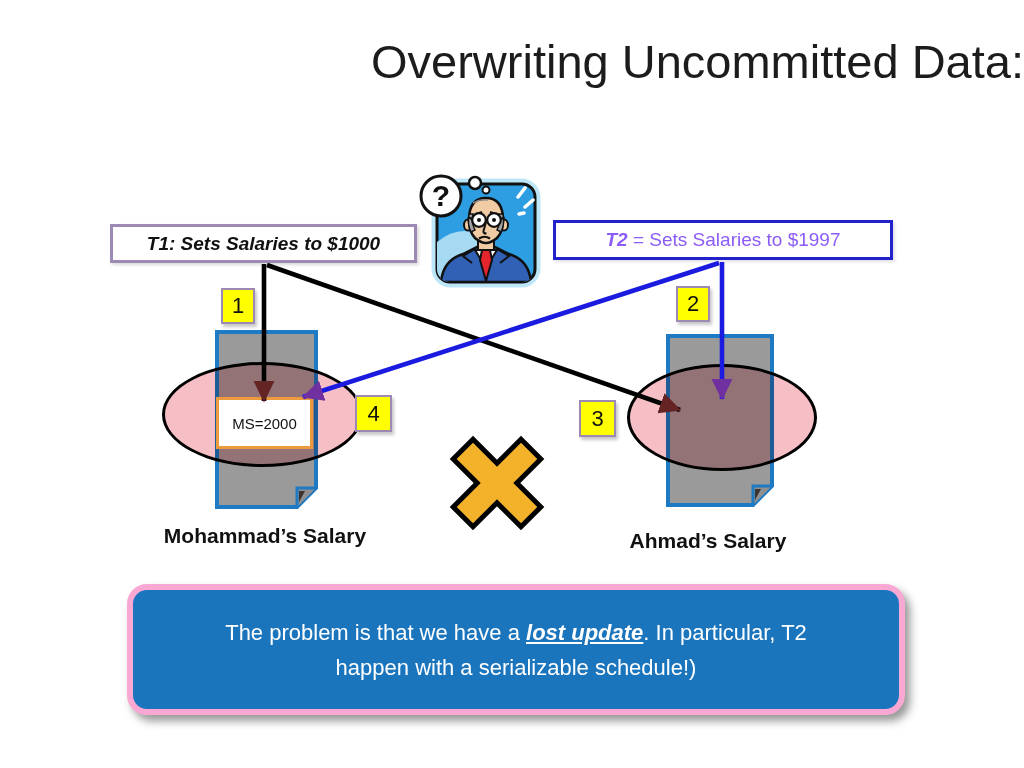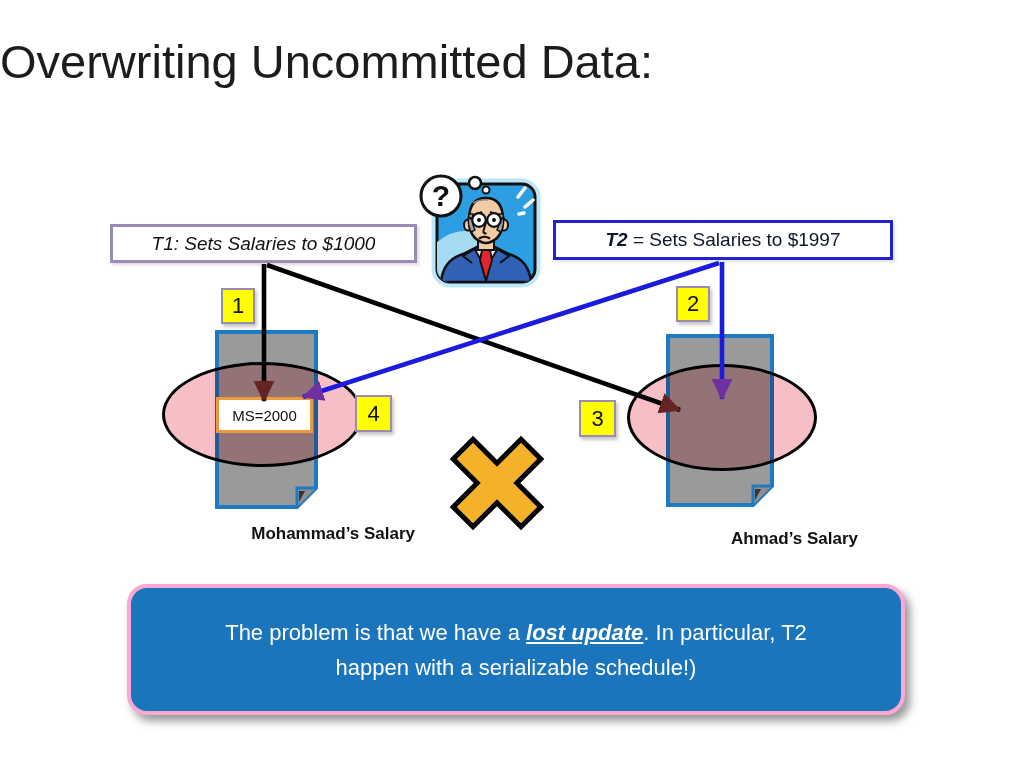--- a/index.html
+++ b/index.html
@@ -3,37 +3,37 @@
 <meta charset="utf-8">
 <style>
   html,body{margin:0;padding:0;background:#e8e8e8;}
   #slide{
     position:relative;width:1024px;height:768px;background:#ffffff;
     overflow:hidden;font-family:"Liberation Sans",sans-serif;
   }
   .abs{position:absolute;}
   
   #title{
-    left:0;top:30px;width:1024px;text-align:left;color:#1c1c1c;
+    left:0;top:30px;width:1024px;text-align:right;color:#1c1c1c;
     font-size:47px;line-height:63px;font-weight:400;letter-spacing:0px;
   }
   
   .txbox{
     background:#ffffff;display:flex;align-items:center;justify-content:center;
     box-sizing:border-box;white-space:pre;
   }
   #t1-box{
     left:110px;top:224px;width:307px;height:39px;border:3px solid #9C8AB4;
-    font-size:19px;font-weight:normal;font-style:italic;color:#111;
+    font-size:19px;font-weight:bold;font-style:italic;color:#111;
     box-shadow:2px 2px 3px rgba(0,0,0,0.15);
     text-align:right;
   }
   #t2-box{
     left:553px;top:220px;width:340px;height:40px;border:3px solid #2222CC;
-    font-size:19px;color:#0f172a;box-shadow:2px 2px 3px rgba(0,0,0,0.12);
+    font-size:19px;color:#8b5cf6;box-shadow:2px 2px 3px rgba(0,0,0,0.12);
   }
   #t2-box .t2-prefix{font-weight:bold;font-style:italic;}
   
   .badge{
     background:#FFFF00;border:2px solid #9C8AB4;box-sizing:border-box;
     display:flex;align-items:center;justify-content:center;
     font-size:22px;color:#111;box-shadow:2px 3px 3px rgba(0,0,0,0.22);
     z-index:45;
   }
   #badge-1{left:221px;top:288px;width:34px;height:36px;}
@@ -48,37 +48,37 @@
     mix-blend-mode:multiply;box-sizing:border-box;z-index:20;
   }
   #ellipse-left{left:162px;top:362px;width:201px;height:105px;}
   #ellipse-right{left:627px;top:364px;width:190px;height:107px;}
   
   .valuebox{
     background:#ffffff;border:3px solid #ED9A3F;box-sizing:border-box;
     display:flex;align-items:center;justify-content:center;
     font-size:15px;color:#111;z-index:30;
   }
-  #ms-box{left:216px;top:397px;width:97px;height:36px;}
+  #ms-box{left:216px;top:397px;width:97px;height:52px;}
   #as-box{left:672px;top:396px;width:100px;height:37px;}
   
   .caption{
-    width:300px;text-align:right;font-size:17px;font-weight:bold;color:#111;
+    width:300px;text-align:center;font-size:21px;font-weight:bold;color:#111;
     z-index:12;
   }
   #caption-left{left:115px;top:524px;}
   #caption-right{left:558px;top:529px;}
   
   #overlay{left:0;top:0;z-index:40;pointer-events:none;}
   
   #character{left:405px;top:170px;z-index:15;}
   
   #note-box{
     left:127px;top:584px;width:778px;height:131px;box-sizing:border-box;
-    background:#1B75BD;border:4px solid #f9a8d4;border-radius:20px;
+    background:#1B75BD;border:6px solid #f9a8d4;border-radius:20px;
     color:#ffffff;font-size:22px;line-height:35px;text-align:center;
     display:flex;flex-direction:column;justify-content:center;
     box-shadow:5px 6px 9px rgba(50,50,50,0.5);z-index:10;
   }
   #note-box .hl{font-weight:bold;font-style:italic;text-decoration:underline;}
 </style>
 </head>
 <body>
 
 <div id="slide">

